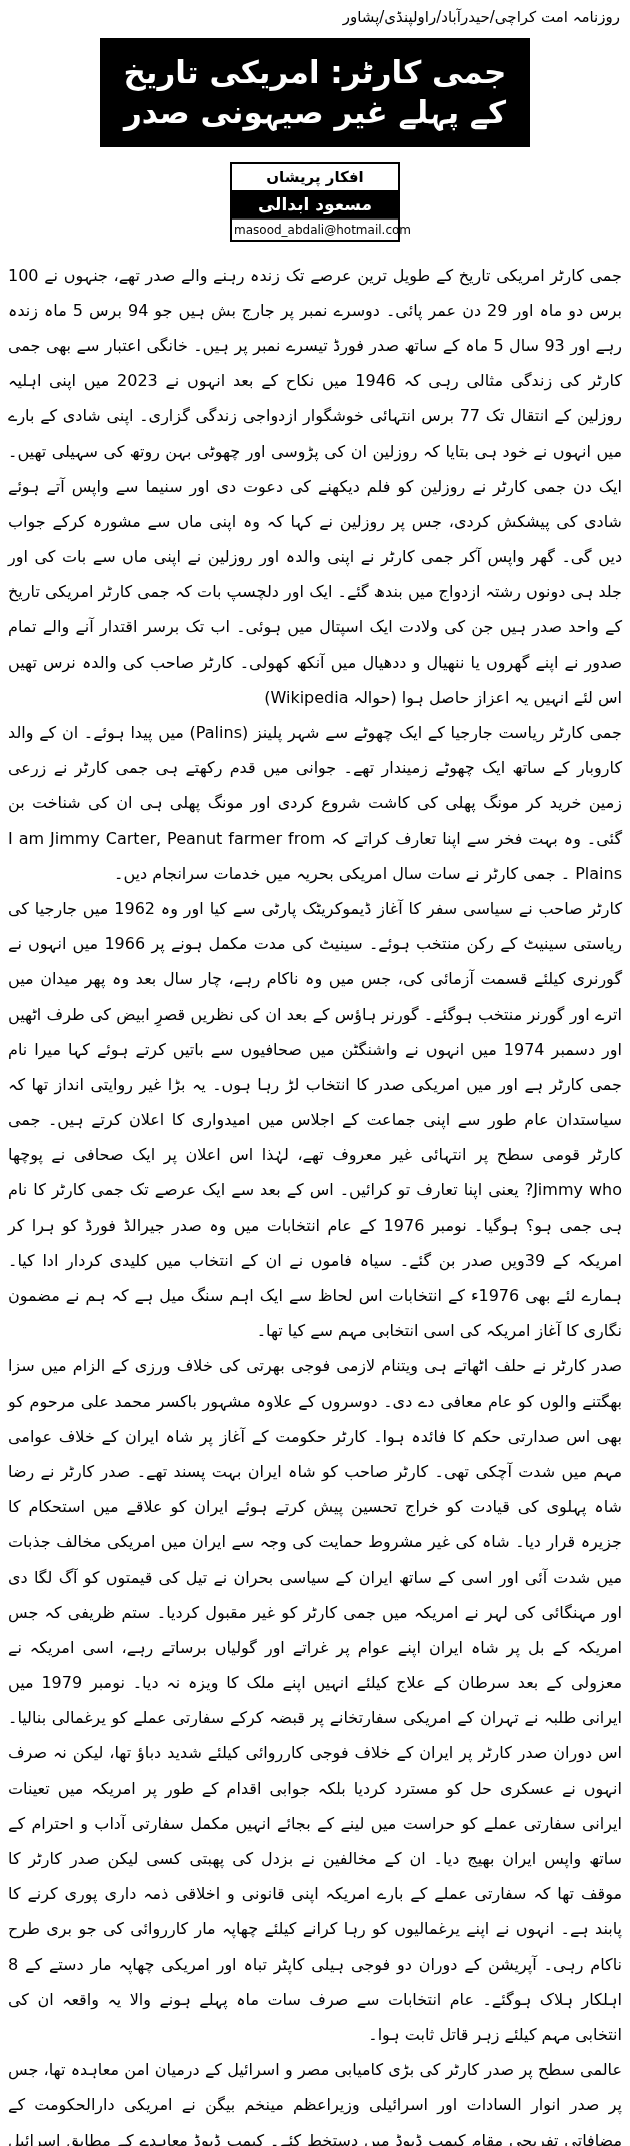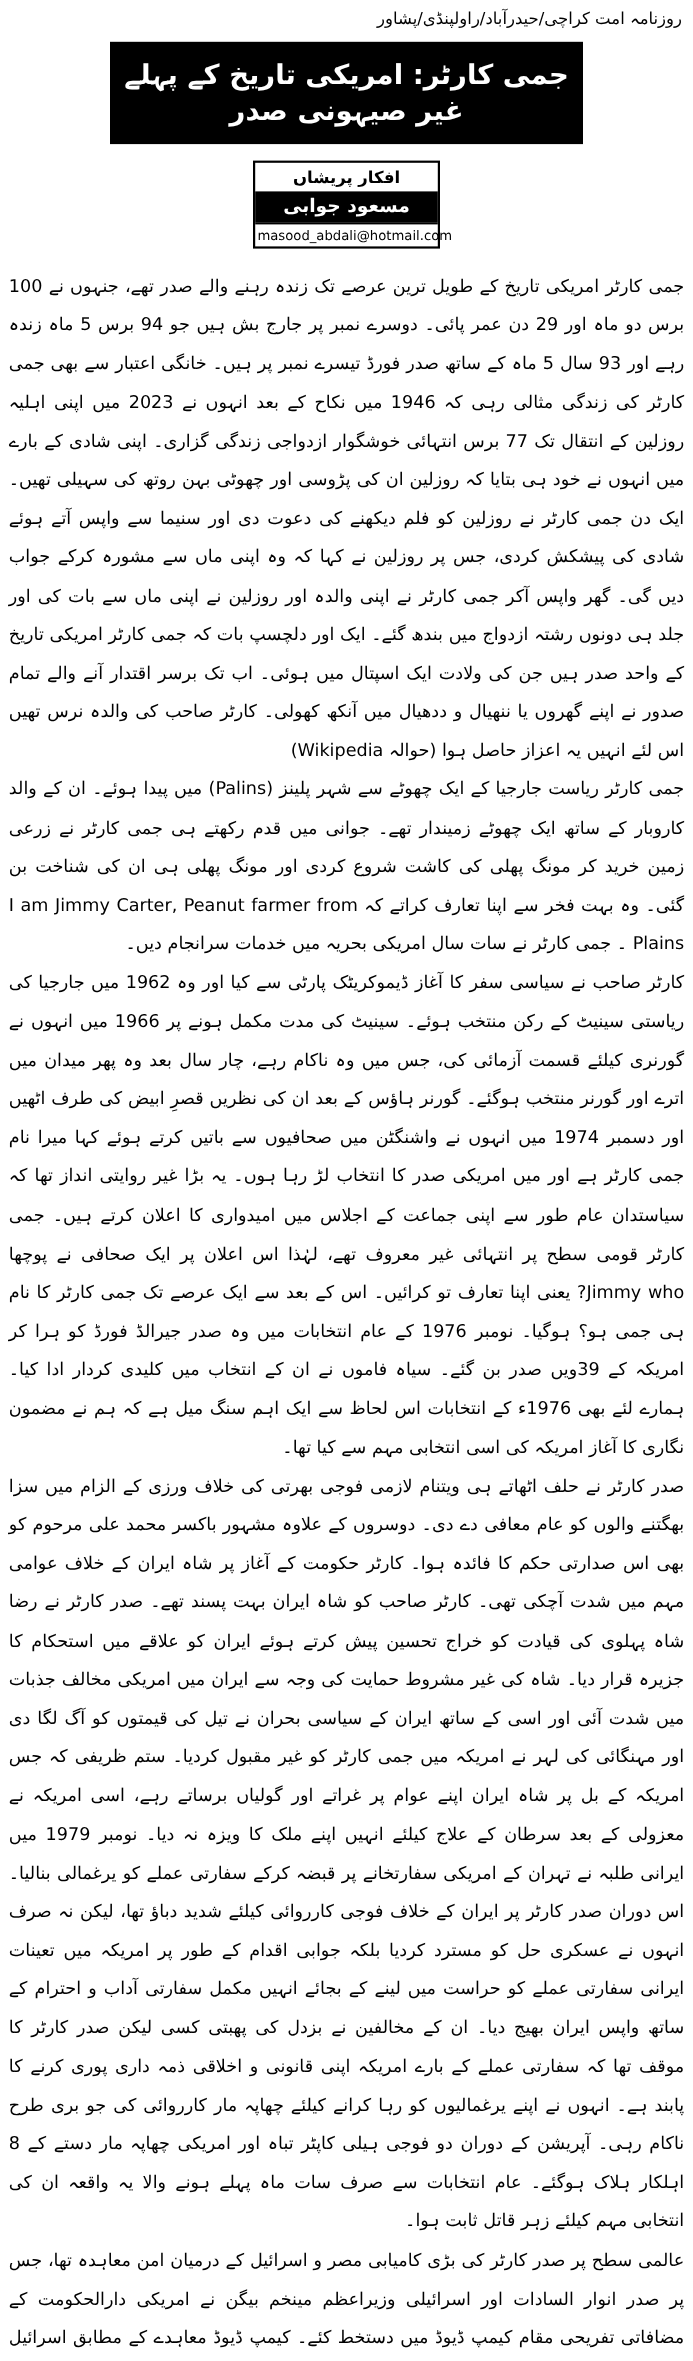--- a/index.html
+++ b/index.html
@@ -21,21 +21,21 @@
     font-weight:normal;
     padding:2px 2px 8px;
   }
   .headline-bar{
     background:#000000;
     color:#ffffff;
     width:430px;
     margin:4px auto 4px;
     text-align:center;
     padding:14px 10px;
-    font-size:25px;
+    font-size:31px;
     font-weight:bold;
     line-height:1.3;
     box-sizing:border-box;
   }
   .byline-box{
     width:170px;
     margin:15px auto 16px;
     border:2px solid #000000;
     text-align:center;
     box-sizing:border-box;
@@ -50,21 +50,21 @@
     background:#000000;
     color:#ffffff;
     font-size:17px;
     font-weight:bold;
     padding:4px 2px;
   }
   .author-email{
     direction:ltr;
     font-size:12px;
     padding:3px 2px;
-    border-top:2px solid #000000;
+    border-top:2px solid #404040;
   }
   .article{
     direction:rtl;
     text-align:justify;
     font-size:16px;
     line-height:2.2;
   }
   .article p{
     margin:0;
     text-align:justify;
@@ -76,21 +76,21 @@
 <div class="page">
 
   <div class="masthead">روزنامہ امت کراچی/حیدرآباد/راولپنڈی/پشاور</div>
 
   <div class="headline-bar">
     <span>جمی کارٹر: امریکی تاریخ کے پہلے غیر صیہونی صدر</span>
   </div>
 
   <div class="byline-box">
     <div class="column-title">افکار پریشاں</div>
-    <div class="author-bar">مسعود جوابی</div>
+    <div class="author-bar">مسعود ابدالی</div>
     <div class="author-email">masood_abdali@hotmail.com</div>
   </div>
 
   <div class="article">
     <p>جمی کارٹر امریکی تاریخ کے طویل ترین عرصے تک زندہ رہنے والے صدر تھے، جنہوں نے 100 برس دو ماہ اور 29 دن عمر پائی۔ دوسرے نمبر پر جارج بش ہیں جو 94 برس 5 ماہ زندہ رہے اور 93 سال 5 ماہ کے ساتھ صدر فورڈ تیسرے نمبر پر ہیں۔ خانگی اعتبار سے بھی جمی کارٹر کی زندگی مثالی رہی کہ 1946 میں نکاح کے بعد انہوں نے 2023 میں اپنی اہلیہ روزلین کے انتقال تک 77 برس انتہائی خوشگوار ازدواجی زندگی گزاری۔ اپنی شادی کے بارے میں انہوں نے خود ہی بتایا کہ روزلین ان کی پڑوسی اور چھوٹی بہن روتھ کی سہیلی تھیں۔ ایک دن جمی کارٹر نے روزلین کو فلم دیکھنے کی دعوت دی اور سنیما سے واپس آتے ہوئے شادی کی پیشکش کردی، جس پر روزلین نے کہا کہ وہ اپنی ماں سے مشورہ کرکے جواب دیں گی۔ گھر واپس آکر جمی کارٹر نے اپنی والدہ اور روزلین نے اپنی ماں سے بات کی اور جلد ہی دونوں رشتہ ازدواج میں بندھ گئے۔ ایک اور دلچسپ بات کہ جمی کارٹر امریکی تاریخ کے واحد صدر ہیں جن کی ولادت ایک اسپتال میں ہوئی۔ اب تک برسر اقتدار آنے والے تمام صدور نے اپنے گھروں یا ننھیال و ددھیال میں آنکھ کھولی۔ کارٹر صاحب کی والدہ نرس تھیں اس لئے انہیں یہ اعزاز حاصل ہوا (حوالہ Wikipedia)</p>
     <p>جمی کارٹر ریاست جارجیا کے ایک چھوٹے سے شہر پلینز (Palins) میں پیدا ہوئے۔ ان کے والد کاروبار کے ساتھ ایک چھوٹے زمیندار تھے۔ جوانی میں قدم رکھتے ہی جمی کارٹر نے زرعی زمین خرید کر مونگ پھلی کی کاشت شروع کردی اور مونگ پھلی ہی ان کی شناخت بن گئی۔ وہ بہت فخر سے اپنا تعارف کراتے کہ I am Jimmy Carter, Peanut farmer from Plains ۔ جمی کارٹر نے سات سال امریکی بحریہ میں خدمات سرانجام دیں۔</p>
     <p>کارٹر صاحب نے سیاسی سفر کا آغاز ڈیموکریٹک پارٹی سے کیا اور وہ 1962 میں جارجیا کی ریاستی سینیٹ کے رکن منتخب ہوئے۔ سینیٹ کی مدت مکمل ہونے پر 1966 میں انہوں نے گورنری کیلئے قسمت آزمائی کی، جس میں وہ ناکام رہے، چار سال بعد وہ پھر میدان میں اترے اور گورنر منتخب ہوگئے۔ گورنر ہاؤس کے بعد ان کی نظریں قصرِ ابیض کی طرف اٹھیں اور دسمبر 1974 میں انہوں نے واشنگٹن میں صحافیوں سے باتیں کرتے ہوئے کہا میرا نام جمی کارٹر ہے اور میں امریکی صدر کا انتخاب لڑ رہا ہوں۔ یہ بڑا غیر روایتی انداز تھا کہ سیاستدان عام طور سے اپنی جماعت کے اجلاس میں امیدواری کا اعلان کرتے ہیں۔ جمی کارٹر قومی سطح پر انتہائی غیر معروف تھے، لہٰذا اس اعلان پر ایک صحافی نے پوچھا Jimmy who? یعنی اپنا تعارف تو کرائیں۔ اس کے بعد سے ایک عرصے تک جمی کارٹر کا نام ہی جمی ہو؟ ہوگیا۔ نومبر 1976 کے عام انتخابات میں وہ صدر جیرالڈ فورڈ کو ہرا کر امریکہ کے 39ویں صدر بن گئے۔ سیاہ فاموں نے ان کے انتخاب میں کلیدی کردار ادا کیا۔ ہمارے لئے بھی 1976ء کے انتخابات اس لحاظ سے ایک اہم سنگ میل ہے کہ ہم نے مضمون نگاری کا آغاز امریکہ کی اسی انتخابی مہم سے کیا تھا۔</p>
     <p>صدر کارٹر نے حلف اٹھاتے ہی ویتنام لازمی فوجی بھرتی کی خلاف ورزی کے الزام میں سزا بھگتنے والوں کو عام معافی دے دی۔ دوسروں کے علاوہ مشہور باکسر محمد علی مرحوم کو بھی اس صدارتی حکم کا فائدہ ہوا۔ کارٹر حکومت کے آغاز پر شاہ ایران کے خلاف عوامی مہم میں شدت آچکی تھی۔ کارٹر صاحب کو شاہ ایران بہت پسند تھے۔ صدر کارٹر نے رضا شاہ پہلوی کی قیادت کو خراج تحسین پیش کرتے ہوئے ایران کو علاقے میں استحکام کا جزیرہ قرار دیا۔ شاہ کی غیر مشروط حمایت کی وجہ سے ایران میں امریکی مخالف جذبات میں شدت آئی اور اسی کے ساتھ ایران کے سیاسی بحران نے تیل کی قیمتوں کو آگ لگا دی اور مہنگائی کی لہر نے امریکہ میں جمی کارٹر کو غیر مقبول کردیا۔ ستم ظریفی کہ جس امریکہ کے بل پر شاہ ایران اپنے عوام پر غراتے اور گولیاں برساتے رہے، اسی امریکہ نے معزولی کے بعد سرطان کے علاج کیلئے انہیں اپنے ملک کا ویزہ نہ دیا۔ نومبر 1979 میں ایرانی طلبہ نے تہران کے امریکی سفارتخانے پر قبضہ کرکے سفارتی عملے کو یرغمالی بنالیا۔ اس دوران صدر کارٹر پر ایران کے خلاف فوجی کارروائی کیلئے شدید دباؤ تھا، لیکن نہ صرف انہوں نے عسکری حل کو مسترد کردیا بلکہ جوابی اقدام کے طور پر امریکہ میں تعینات ایرانی سفارتی عملے کو حراست میں لینے کے بجائے انہیں مکمل سفارتی آداب و احترام کے ساتھ واپس ایران بھیج دیا۔ ان کے مخالفین نے بزدل کی پھبتی کسی لیکن صدر کارٹر کا موقف تھا کہ سفارتی عملے کے بارے امریکہ اپنی قانونی و اخلاقی ذمہ داری پوری کرنے کا پابند ہے۔ انہوں نے اپنے یرغمالیوں کو رہا کرانے کیلئے چھاپہ مار کارروائی کی جو بری طرح ناکام رہی۔ آپریشن کے دوران دو فوجی ہیلی کاپٹر تباہ اور امریکی چھاپہ مار دستے کے 8 اہلکار ہلاک ہوگئے۔ عام انتخابات سے صرف سات ماہ پہلے ہونے والا یہ واقعہ ان کی انتخابی مہم کیلئے زہر قاتل ثابت ہوا۔</p>
     <p>عالمی سطح پر صدر کارٹر کی بڑی کامیابی مصر و اسرائیل کے درمیان امن معاہدہ تھا، جس پر صدر انوار السادات اور اسرائیلی وزیراعظم مینخم بیگن نے امریکی دارالحکومت کے مضافاتی تفریحی مقام کیمپ ڈیوڈ میں دستخط کئے۔ کیمپ ڈیوڈ معاہدے کے مطابق اسرائیل نے مقبوضہ صحرائے سینائی خالی کردیا اور جواب میں مصر نے اسرائیل سے سفارتی تعلقات قائم کر لئے۔ اصولی طور پر اسرائیلی فوج کو غزہ بھی خالی کرنا چاہئے تھا، جسے اس نے 1967 میں صحرائے سینائی کے ساتھ ہتھیایا تھا، لیکن تاریخ میں اپنا نام درج کرانے اور نوبل انعام کے ہونکے میں صدر سادات چند کلیوں پر ہی قناعت کر گیا۔</p>
 

